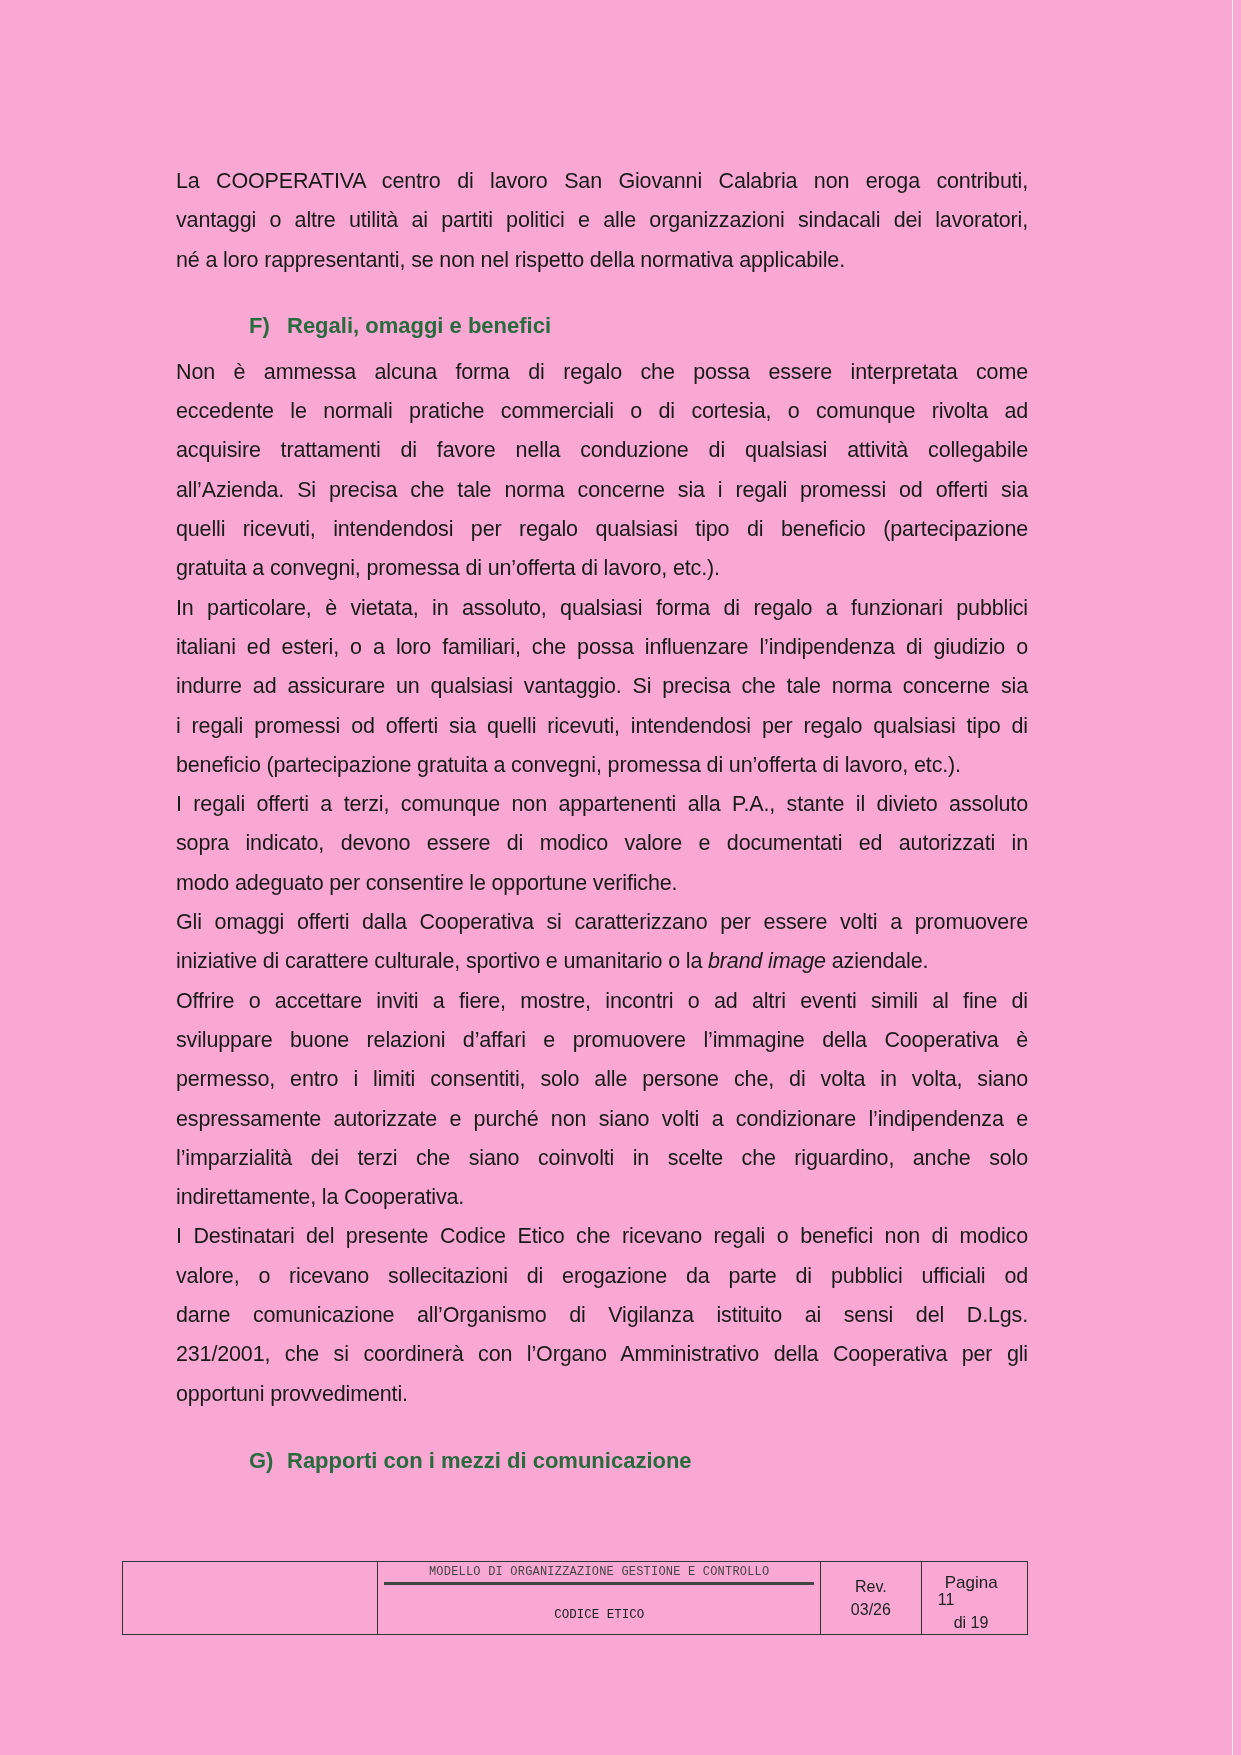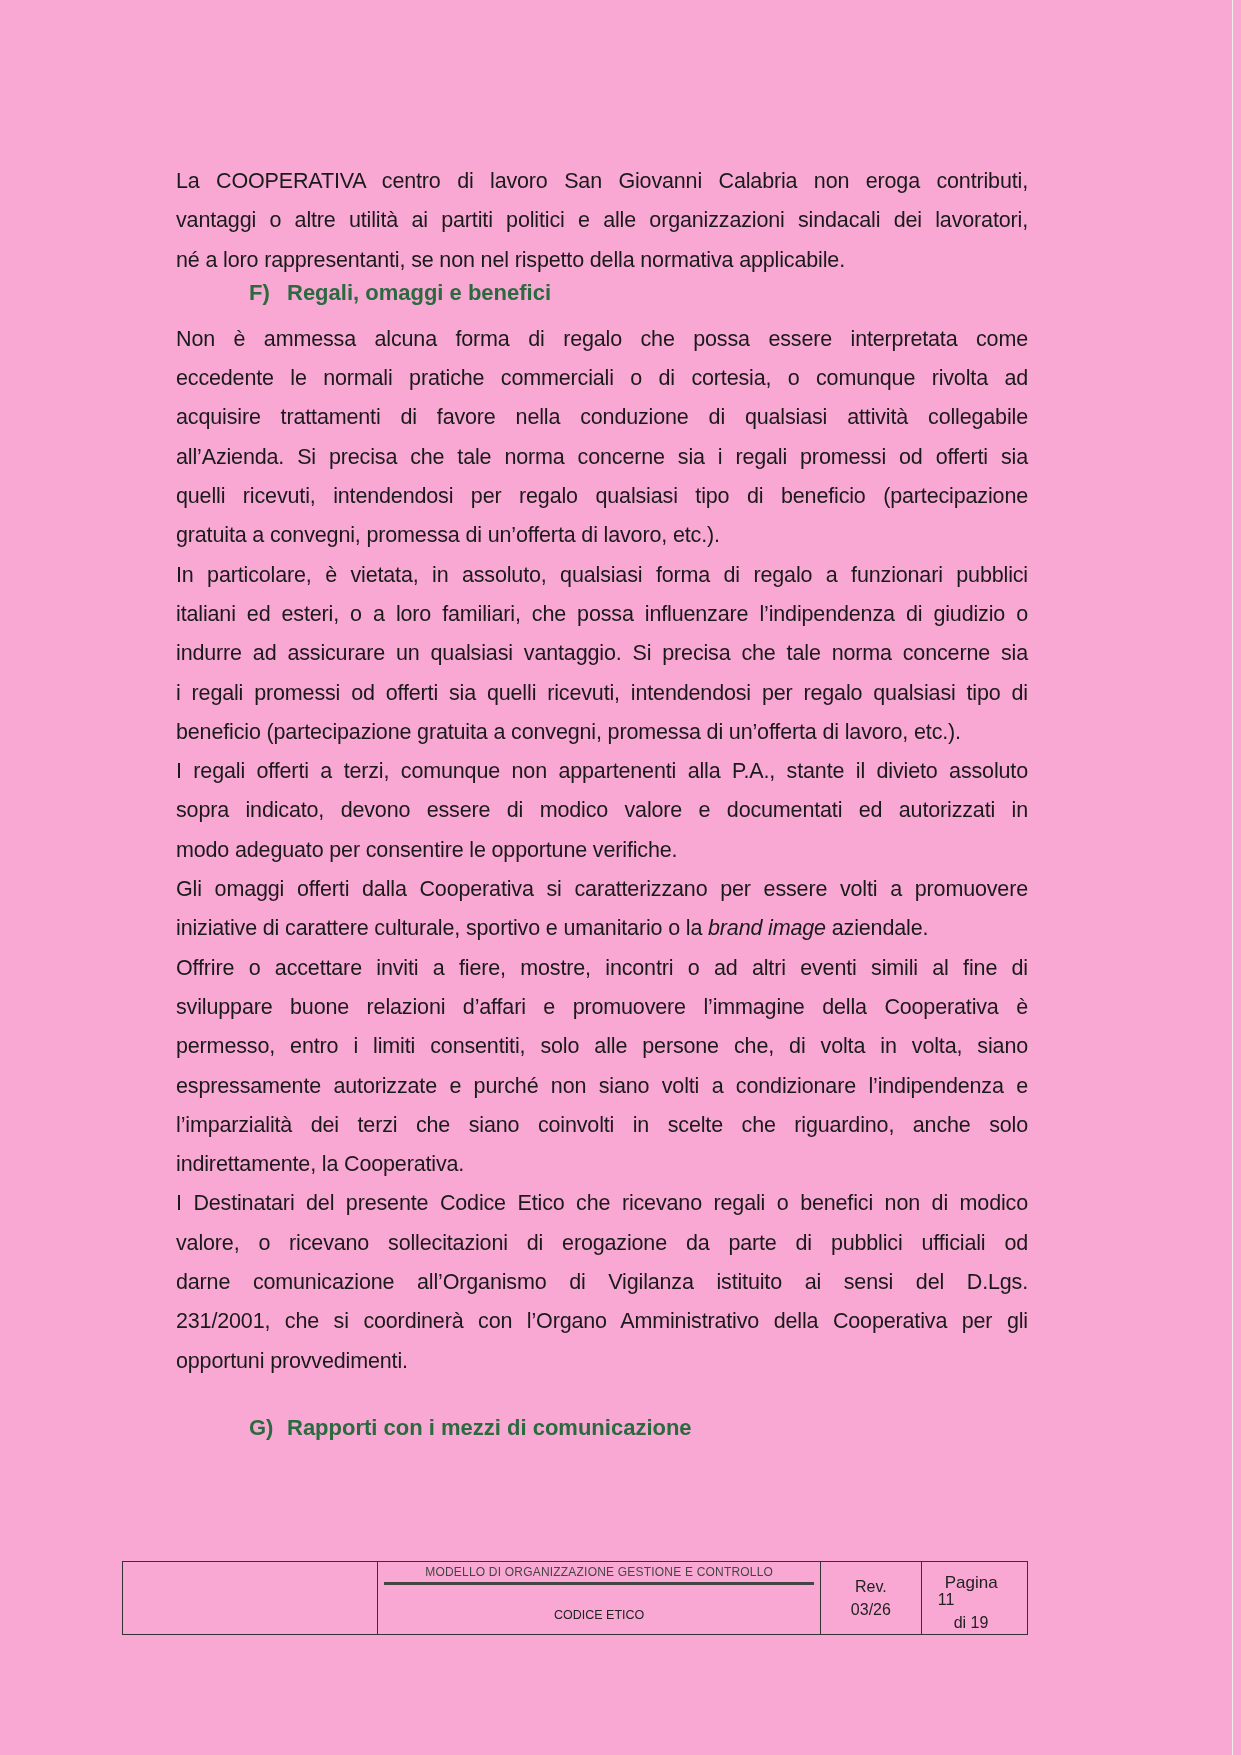--- a/index.html
+++ b/index.html
@@ -53,42 +53,42 @@
       color: #2b6a3f;
       font-weight: bold;
       font-size: 22px;
       margin: 0;
       padding-left: 73px;
     }
     .heading .letter {
       display: inline-block;
       width: 38px;
     }
-    .h-f { margin-bottom: 14px; }
+    .h-f { margin-top: 33px; margin-bottom: 14px; }
     .h-g { margin-top: 34px; }
     em { font-style: italic; }
 
     .footer-table {
       position: absolute;
       left: 122px;
       top: 1561px;
       width: 906px;
       height: 74px;
       border: 1.5px solid #333;
       border-collapse: collapse;
       font-family: "Liberation Sans", sans-serif;
     }
     .footer-table td {
       border: 1.5px solid #333;
       padding: 0;
       vertical-align: middle;
       text-align: center;
     }
     .col-logo { width: 256px; }
-    .col-title { width: 444px; position: relative; }
+    .col-title { width: 444px; position: relative; font-family: Liberation Mono, monospace; }
     .col-rev { width: 100px; }
     .col-page { width: 106px; position: relative; }
     .model-title {
       font-size: 12px;
       color: #444;
       letter-spacing: 0.2px;
       position: relative;
       display: block;
       margin-top: -10px;
       line-height: 14px;

